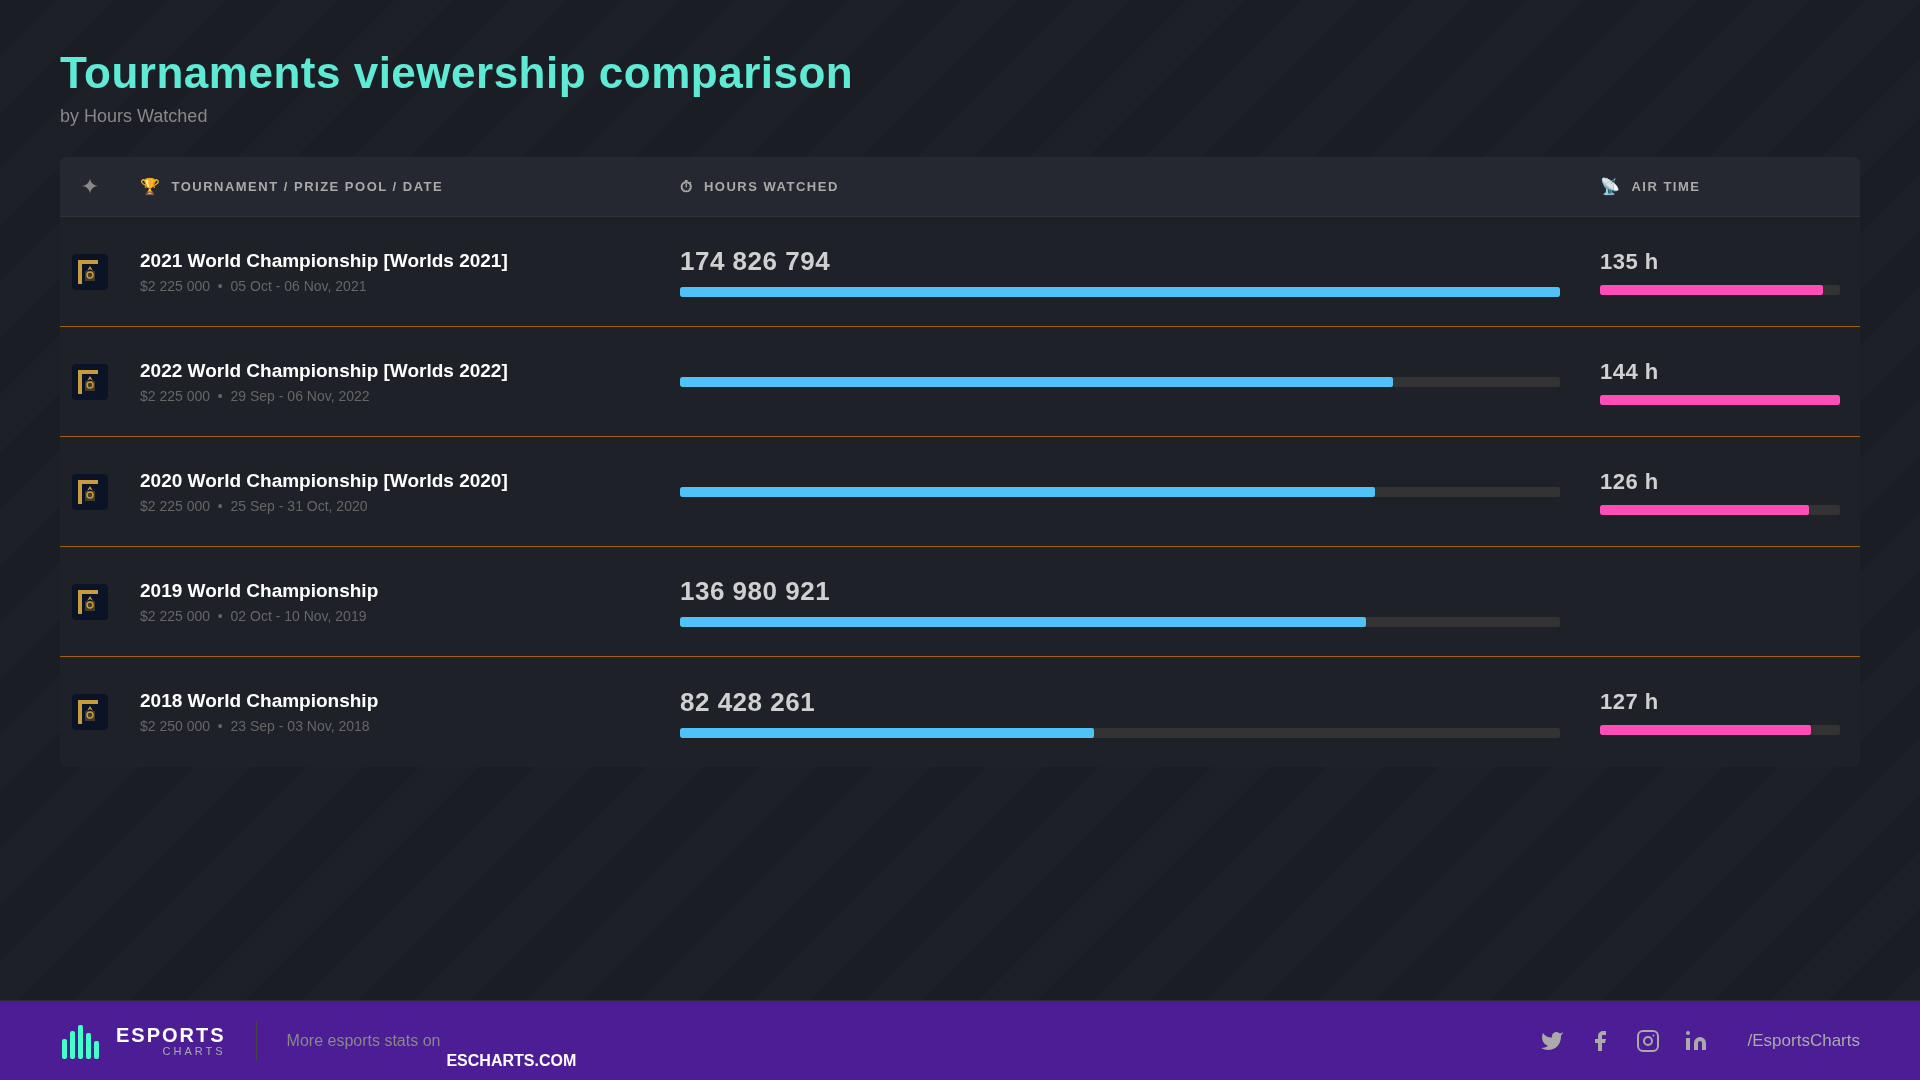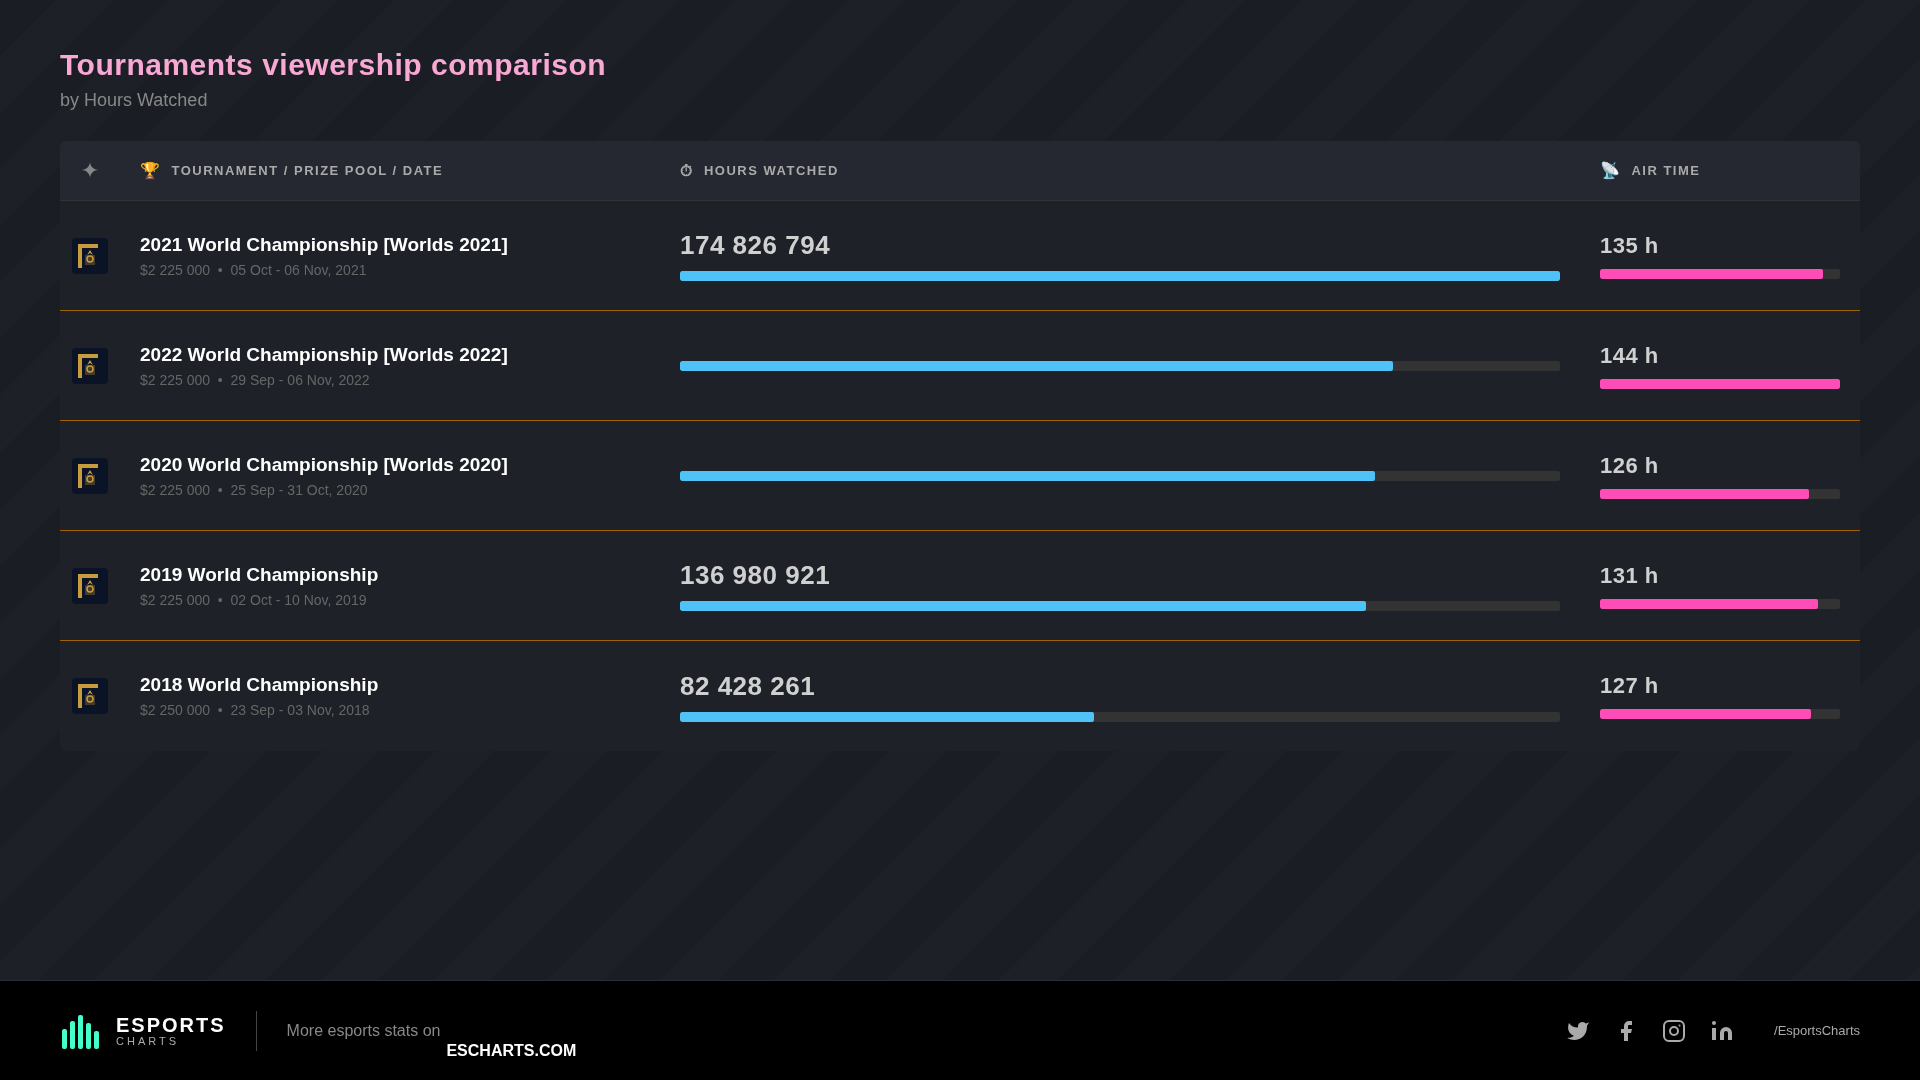--- a/index.html
+++ b/index.html
@@ -28,23 +28,23 @@
         );
       pointer-events: none;
     }
 
     .main-container {
       padding: 48px 60px 0 60px;
       position: relative;
     }
 
     .page-title {
-      font-size: 30px;
+      font-size: 44px;
       font-weight: 700;
-      color: #f9a8d4;
+      color: #5eead4;
       letter-spacing: 0.5px;
     }
 
     .page-subtitle {
       font-size: 18px;
       color: #888;
       margin-top: 8px;
       margin-bottom: 30px;
     }
 
@@ -168,26 +168,27 @@
     .bar-pink {
       background-color: #ff4db8;
     }
 
     
     .footer {
       position: absolute;
       bottom: 0;
       left: 0;
       right: 0;
-      height: 100px;
-      background-color: #000000;
+      height: 80px;
+      background-color: #4c1d95;
       display: flex;
       align-items: center;
       padding: 0 60px;
       border-top: 1px solid #2a2d35;
+      text-align: right;
     }
 
     .footer-logo {
       display: flex;
       align-items: center;
       gap: 12px;
     }
 
     .logo-icon {
       width: 44px;
@@ -235,21 +236,21 @@
     }
 
     .footer-socials {
       margin-left: auto;
       display: flex;
       align-items: center;
       gap: 24px;
     }
 
     .footer-handle {
-      font-size: 13px;
+      font-size: 17px;
       color: #aaa;
       margin-left: 16px;
     }
 
     
     .snowflake-icon {
       color: #888;
       font-size: 22px;
     }
 
@@ -395,26 +396,20 @@
     <div class="tournament-cell">
       <div class="tournament-name">2019 World Championship</div>
       <div class="tournament-meta">$2 225 000 &nbsp;•&nbsp; 02 Oct - 10 Nov, 2019</div>
     </div>
     <div class="hours-cell">
       <div class="hours-value">136 980 921</div>
       <div class="bar-container">
         <div class="bar-fill bar-blue" style="width: 78%;"></div>
       </div>
     </div>
-    <div class="air-time-cell">
-      <div class="air-time-value">131 h</div>
-      <div class="bar-container">
-        <div class="bar-fill bar-pink" style="width: 91%;"></div>
-      </div>
-    </div>
   </div>
         <div class="table-row">
     <div class="row-icon-cell">
       <svg width="36" height="36" viewBox="0 0 36 36" fill="none" xmlns="http://www.w3.org/2000/svg">
     <rect width="36" height="36" rx="4" fill="#0b1426"></rect>
     <path d="M6 6 L6 30 L10 30 L10 10 L26 10 L26 6 Z" fill="#c89b3c"></path>
     <path d="M10 14 L10 30 L26 30 L26 14 Z" fill="#0b1426"></path>
     <path d="M13 17 L13 27 L23 27 L23 17 Z" fill="#c89b3c" opacity="0.3"></path>
     <path d="M18 12 L21 17 L18 15 L15 17 Z" fill="#c89b3c"></path>
     <circle cx="18" cy="21" r="3" fill="none" stroke="#c89b3c" stroke-width="1.5"></circle>

